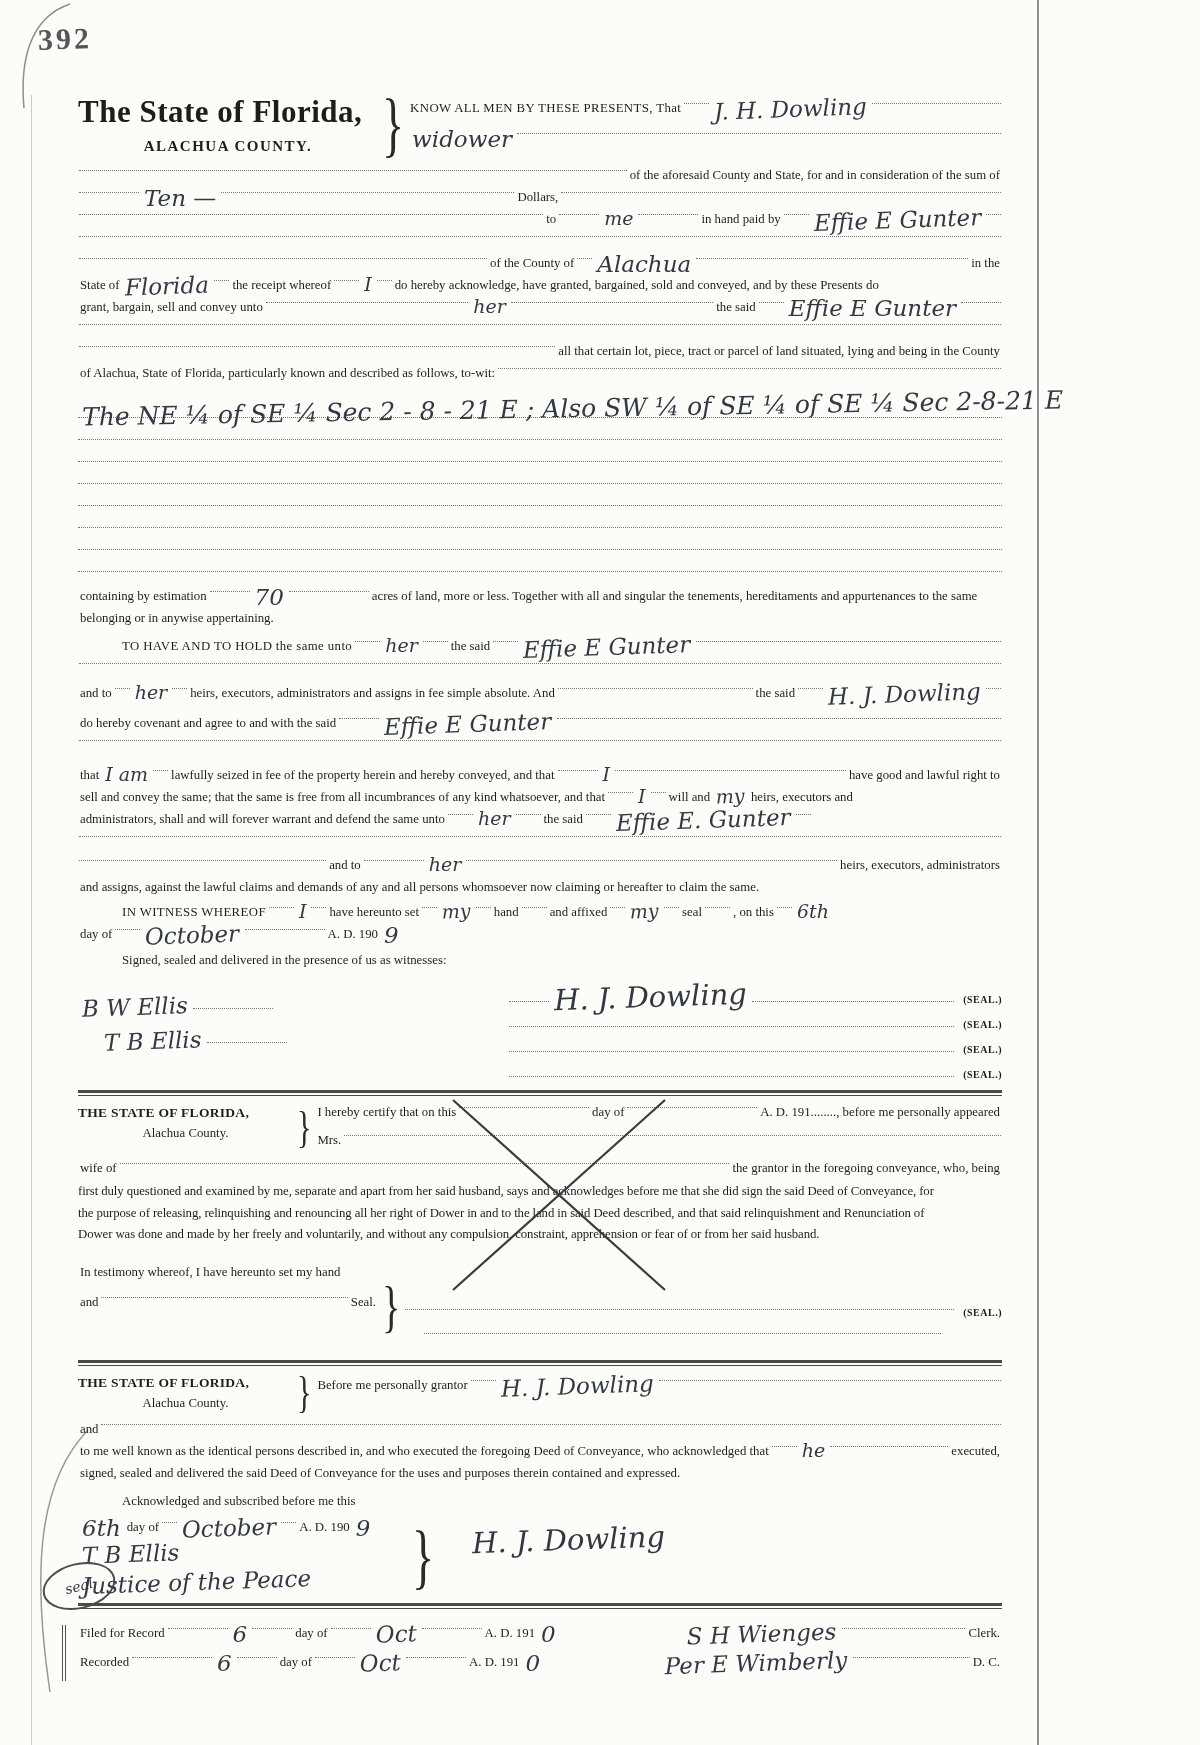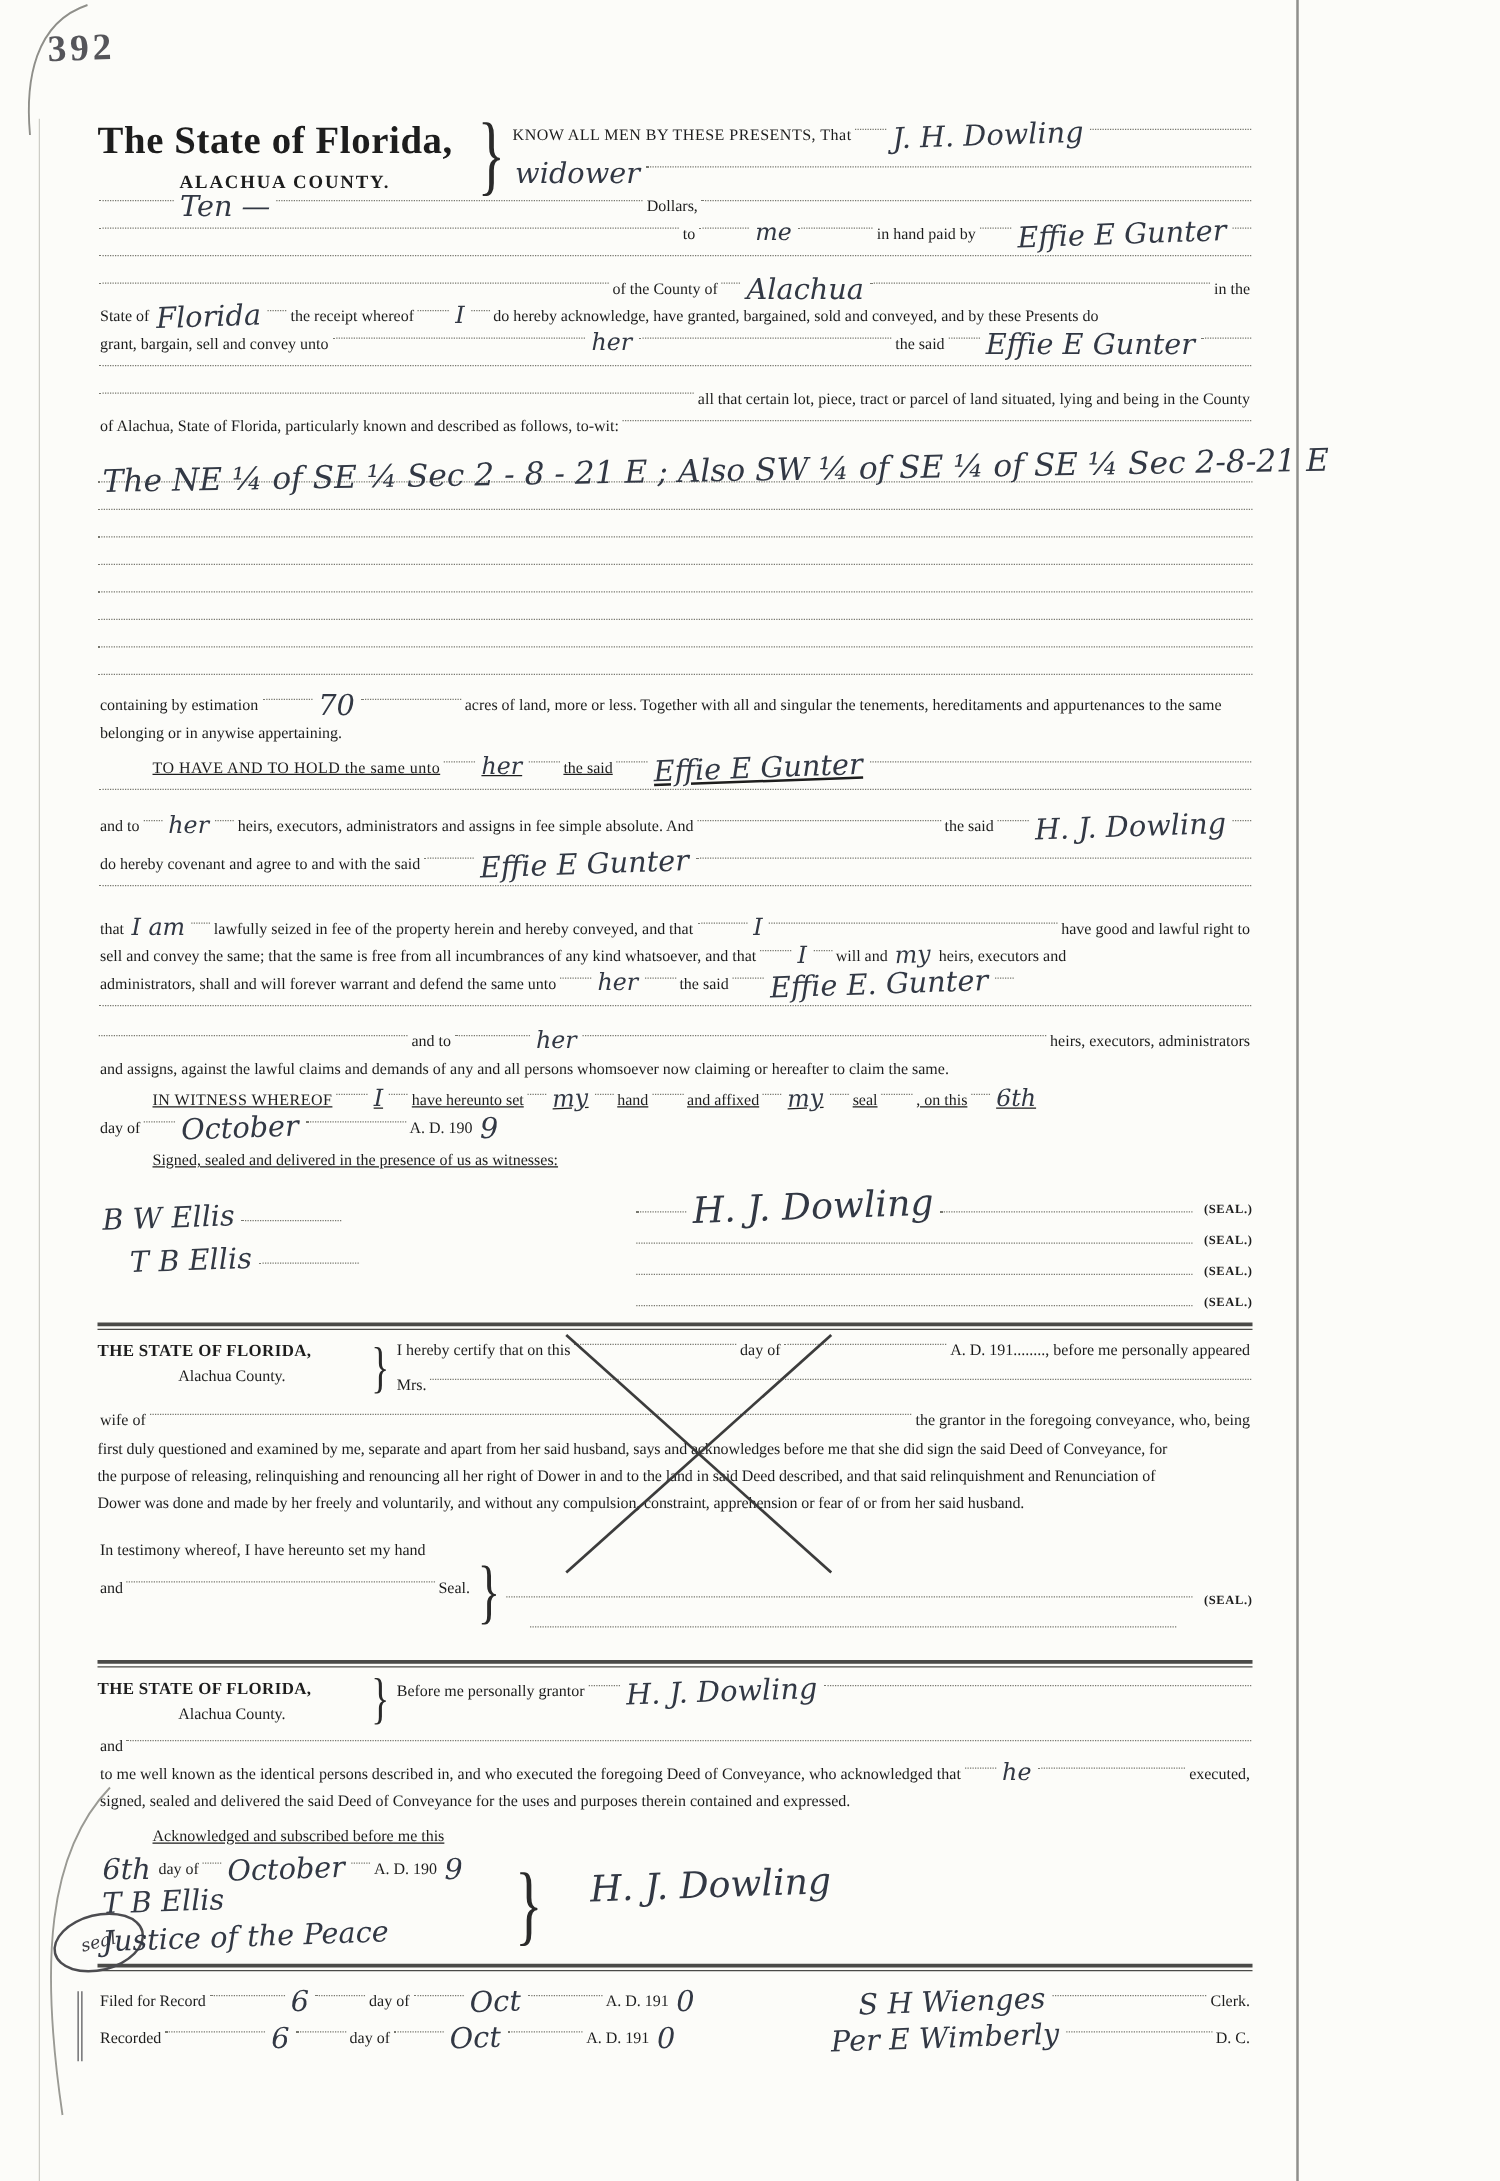--- a/index.html
+++ b/index.html
@@ -40,21 +40,21 @@
 
   .brace { font-weight:normal; color:#2a2a2a; align-self:center; padding:0 4px; }
   .b68 { font-size:46px; transform:scaleY(1.55); }
   .b56 { font-size:38px; transform:scaleY(1.5); }
   .b44 { font-size:30px; transform:scaleY(1.5); }
 
   .rl { border-bottom:1px dotted #77776f; min-height:20px; display:flex; align-items:flex-end; margin-top:2px; }
   .rl.tall { min-height:31px; }
   .rl .hw { margin-bottom:-2px; }
 
-  .indent { padding-left:42px;text-decoration:underline; }
+  .indent { padding-left:42px; }
 
   .sig-area { display:flex; margin-top:8px; }
   .sig-left { width:430px; padding-top:6px; }
   .wline { display:flex; align-items:flex-end; min-height:26px; }
   .sig-right { flex:1; }
   .sealline { display:flex; align-items:flex-end; min-height:23px; margin-top:2px; font-size:12.8px; }
   .seal-label { font-weight:bold; white-space:nowrap; padding-left:8px; letter-spacing:.5px; font-size:10px; }
 
   .rule2 { border-top:3px solid #4a4a48; border-bottom:1px solid #4a4a48; height:6px; margin-top:10px; }
 
@@ -110,20 +110,24 @@
           <span class="hw m t1">J. H. Dowling</span>
           <span class="d"></span>
         </div>
         <div class="ln" style="margin-top:10px">
           <span class="hw m">widower</span>
           <span class="d"></span>
         </div>
       </div>
     </div>
 
+    <div class="ln" style="margin-top:12px">
+      <span class="d f3"></span>
+      <span class="pt">of the aforesaid County and State, for and in consideration of the sum of</span>
+    </div>
     <div class="ln">
       <span class="d w60"></span>
       <span class="hw m">Ten —</span>
       <span class="d f2"></span>
       <span class="pt">Dollars,</span>
       <span class="d f3"></span>
     </div>
     <div class="ln">
       <span class="d f5"></span>
       <span class="pt">to</span>

